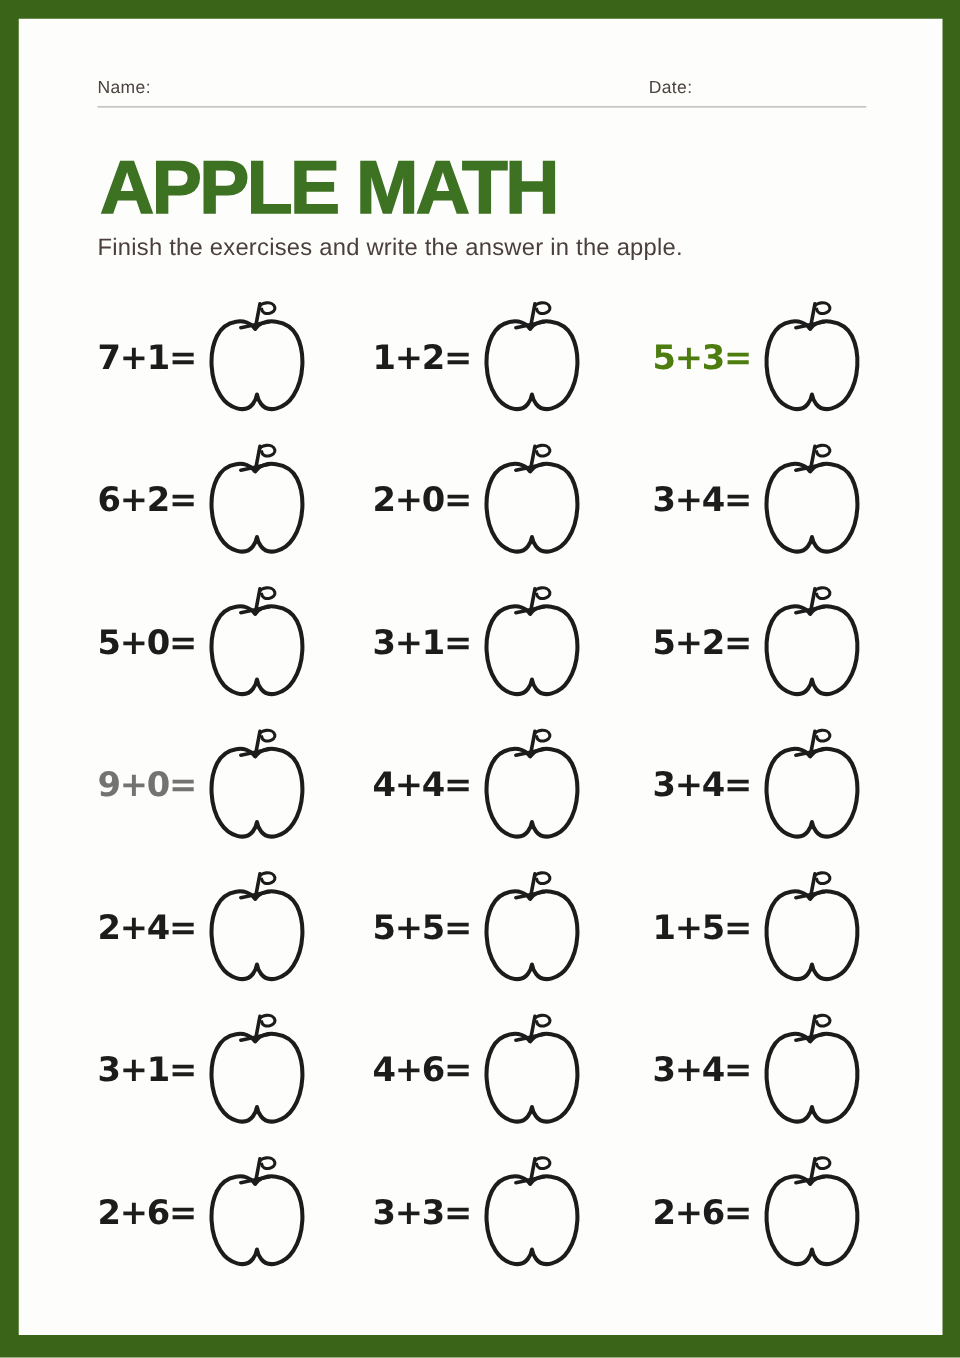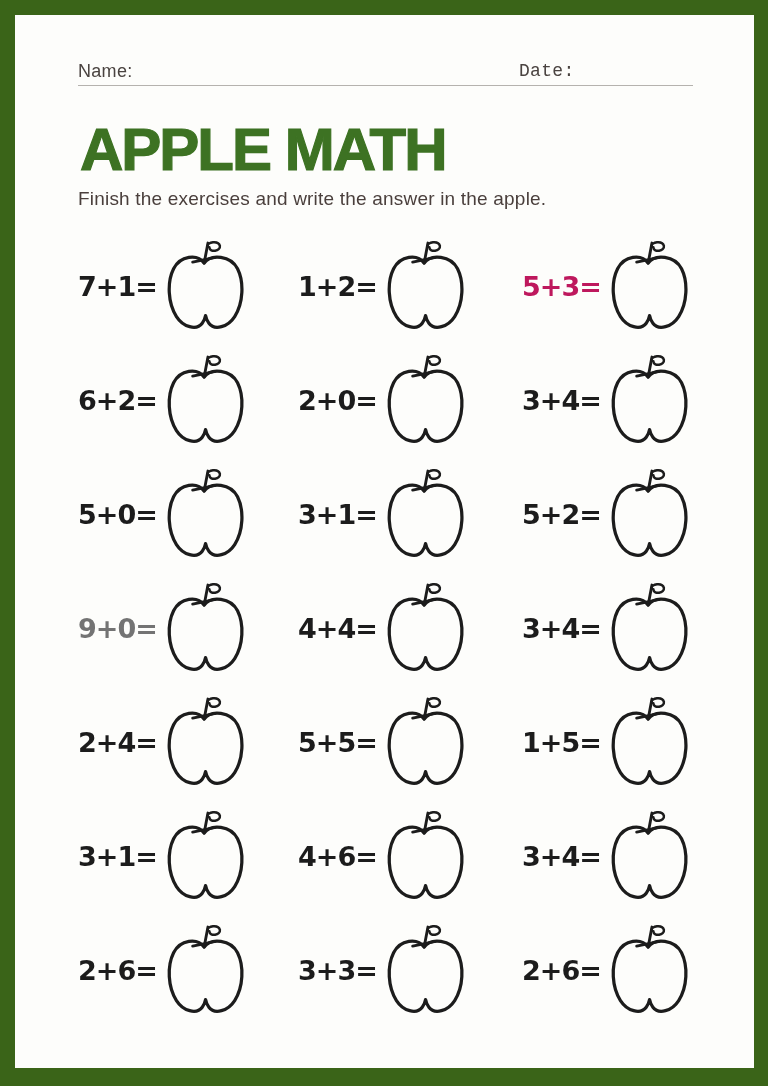--- a/index.html
+++ b/index.html
@@ -11,25 +11,25 @@
   }
   .frame {
     position: absolute; inset: 0;
   }
   .page {
     position: absolute;
     top: 15px; left: 15px; right: 14px; bottom: 18px;
   }
   .field-label {
     position: absolute;
-    font-size: 18px;
+    font-size: 14px;
     letter-spacing: 0.3px;
   }
   .field-label.name { left: 63px; top: 46px; }
-  .field-label.date { left: 504px; top: 46px; font-family: Liberation Mono, monospace; }
+  .field-label.date { left: 504px; top: 46px; }
   .write-line {
     position: absolute;
     left: 63px; top: 70px;
     width: 615px; height: 0;
     border-top: 1.5px solid;
   }
   .title {
     position: absolute;
     left: 62px; top: 102px;
     margin: 3px;
@@ -101,21 +101,21 @@
     <span class="prob" style="color: rgb(28, 28, 28);">1+2=</span>
     <svg class="apple" viewBox="0 0 88 96" aria-hidden="true">
       <path class="body" stroke-width="3.4" d="M41 24 C34 14 16 16 9 30 C2 44 3 66 12 80 C19 91 33 95 39 87 C41 84.5 42 82 42.5 79 C43 82 44 84.5 46 87 C52 95 66 91 73 80 C82 66 83 44 76 30 C69 16 48 14 41 24 Z" stroke="#1c1c1c"></path>
       <path class="stem" stroke-width="3" d="M41 24 L45 3" stroke="#1c1c1c"></path>
       <path class="dash" stroke-width="3" d="M29 23 L53 18" stroke="#1c1c1c"></path>
       <path class="leaf" stroke-width="2.6" d="M44.5 7 C44 1.5 56 0 57.5 6 C58.5 11.5 47 13.5 46.5 7.5" stroke="#1c1c1c"></path>
     </svg>
   </div>
 
   <div class="cell">
-    <span class="prob" style="color: #be185d; text-align: right;">5+3=</span>
+    <span class="prob" style="color: #4d7c0f; text-align: right;">5+3=</span>
     <svg class="apple" viewBox="0 0 88 96" aria-hidden="true">
       <path class="body" stroke-width="3.4" d="M41 24 C34 14 16 16 9 30 C2 44 3 66 12 80 C19 91 33 95 39 87 C41 84.5 42 82 42.5 79 C43 82 44 84.5 46 87 C52 95 66 91 73 80 C82 66 83 44 76 30 C69 16 48 14 41 24 Z" stroke="#1c1c1c"></path>
       <path class="stem" stroke-width="3" d="M41 24 L45 3" stroke="#1c1c1c"></path>
       <path class="dash" stroke-width="3" d="M29 23 L53 18" stroke="#1c1c1c"></path>
       <path class="leaf" stroke-width="2.6" d="M44.5 7 C44 1.5 56 0 57.5 6 C58.5 11.5 47 13.5 46.5 7.5" stroke="#1c1c1c"></path>
     </svg>
   </div>
 
   <div class="cell">
     <span class="prob" style="color: rgb(28, 28, 28);">6+2=</span>

